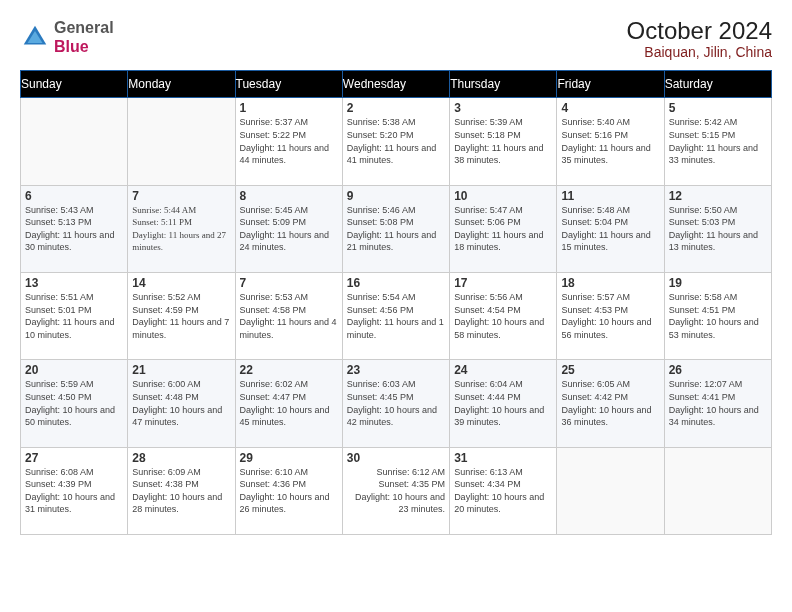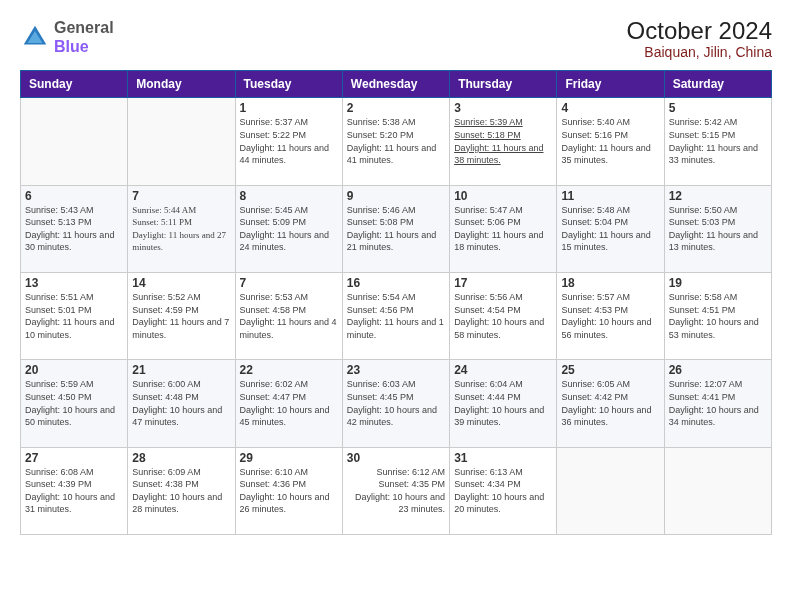--- a/index.html
+++ b/index.html
@@ -27,21 +27,21 @@
       display: flex;
       align-items: center;
       gap: 4px;
     }
     .logo-text {
       font-size: 16px;
       font-weight: bold;
       line-height: 1.2;
     }
     .logo-text .general { color: #555; }
-    .logo-text .blue { color: #8b5cf6; }
+    .logo-text .blue { color: #be185d; }
     .logo-icon {
       width: 30px;
       height: 30px;
     }
     .title-area {
       text-align: right;
     }
     .month-title {
       font-size: 24px;
       font-weight: normal;
@@ -53,25 +53,25 @@
       color: #7f1d1d;
     }
     .calendar {
       flex: 1;
       border: 1px solid #ccc;
       border-collapse: collapse;
       width: 100%;
       table-layout: fixed;
     }
     .calendar th {
-      background: #4c1d95;
+      background: #000000;
       color: #fff;
       font-size: 12px;
-      font-weight: bold;
-      padding: 6px 8px;
+      font-weight: normal;
+      padding: 6px 0;
       text-align: left;
       border: 1px solid #1a5a9f;
     }
     .calendar td {
       border: 1px solid #ccc;
       vertical-align: top;
       padding: 3px 4px;
       font-size: 9.5px;
       color: #333;
       background: #fff;
@@ -140,21 +140,21 @@
 Daylight: 11 hours and 44 minutes.</div>
           </td>
           <td>
             <span class="day-number">2</span>
             <div class="day-info" style="white-space: pre-line;">Sunrise: 5:38 AM
 Sunset: 5:20 PM
 Daylight: 11 hours and 41 minutes.</div>
           </td>
           <td>
             <span class="day-number">3</span>
-            <div class="day-info" style="white-space: pre-line; text-decoration: underline;">Sunrise: 5:39 AM
+            <div class="day-info" style="white-space: pre-line;">Sunrise: 5:39 AM
 Sunset: 5:18 PM
 Daylight: 11 hours and 38 minutes.</div>
           </td>
           <td>
             <span class="day-number">4</span>
             <div class="day-info" style="white-space: pre-line;">Sunrise: 5:40 AM
 Sunset: 5:16 PM
 Daylight: 11 hours and 35 minutes.</div>
           </td>
           <td>

